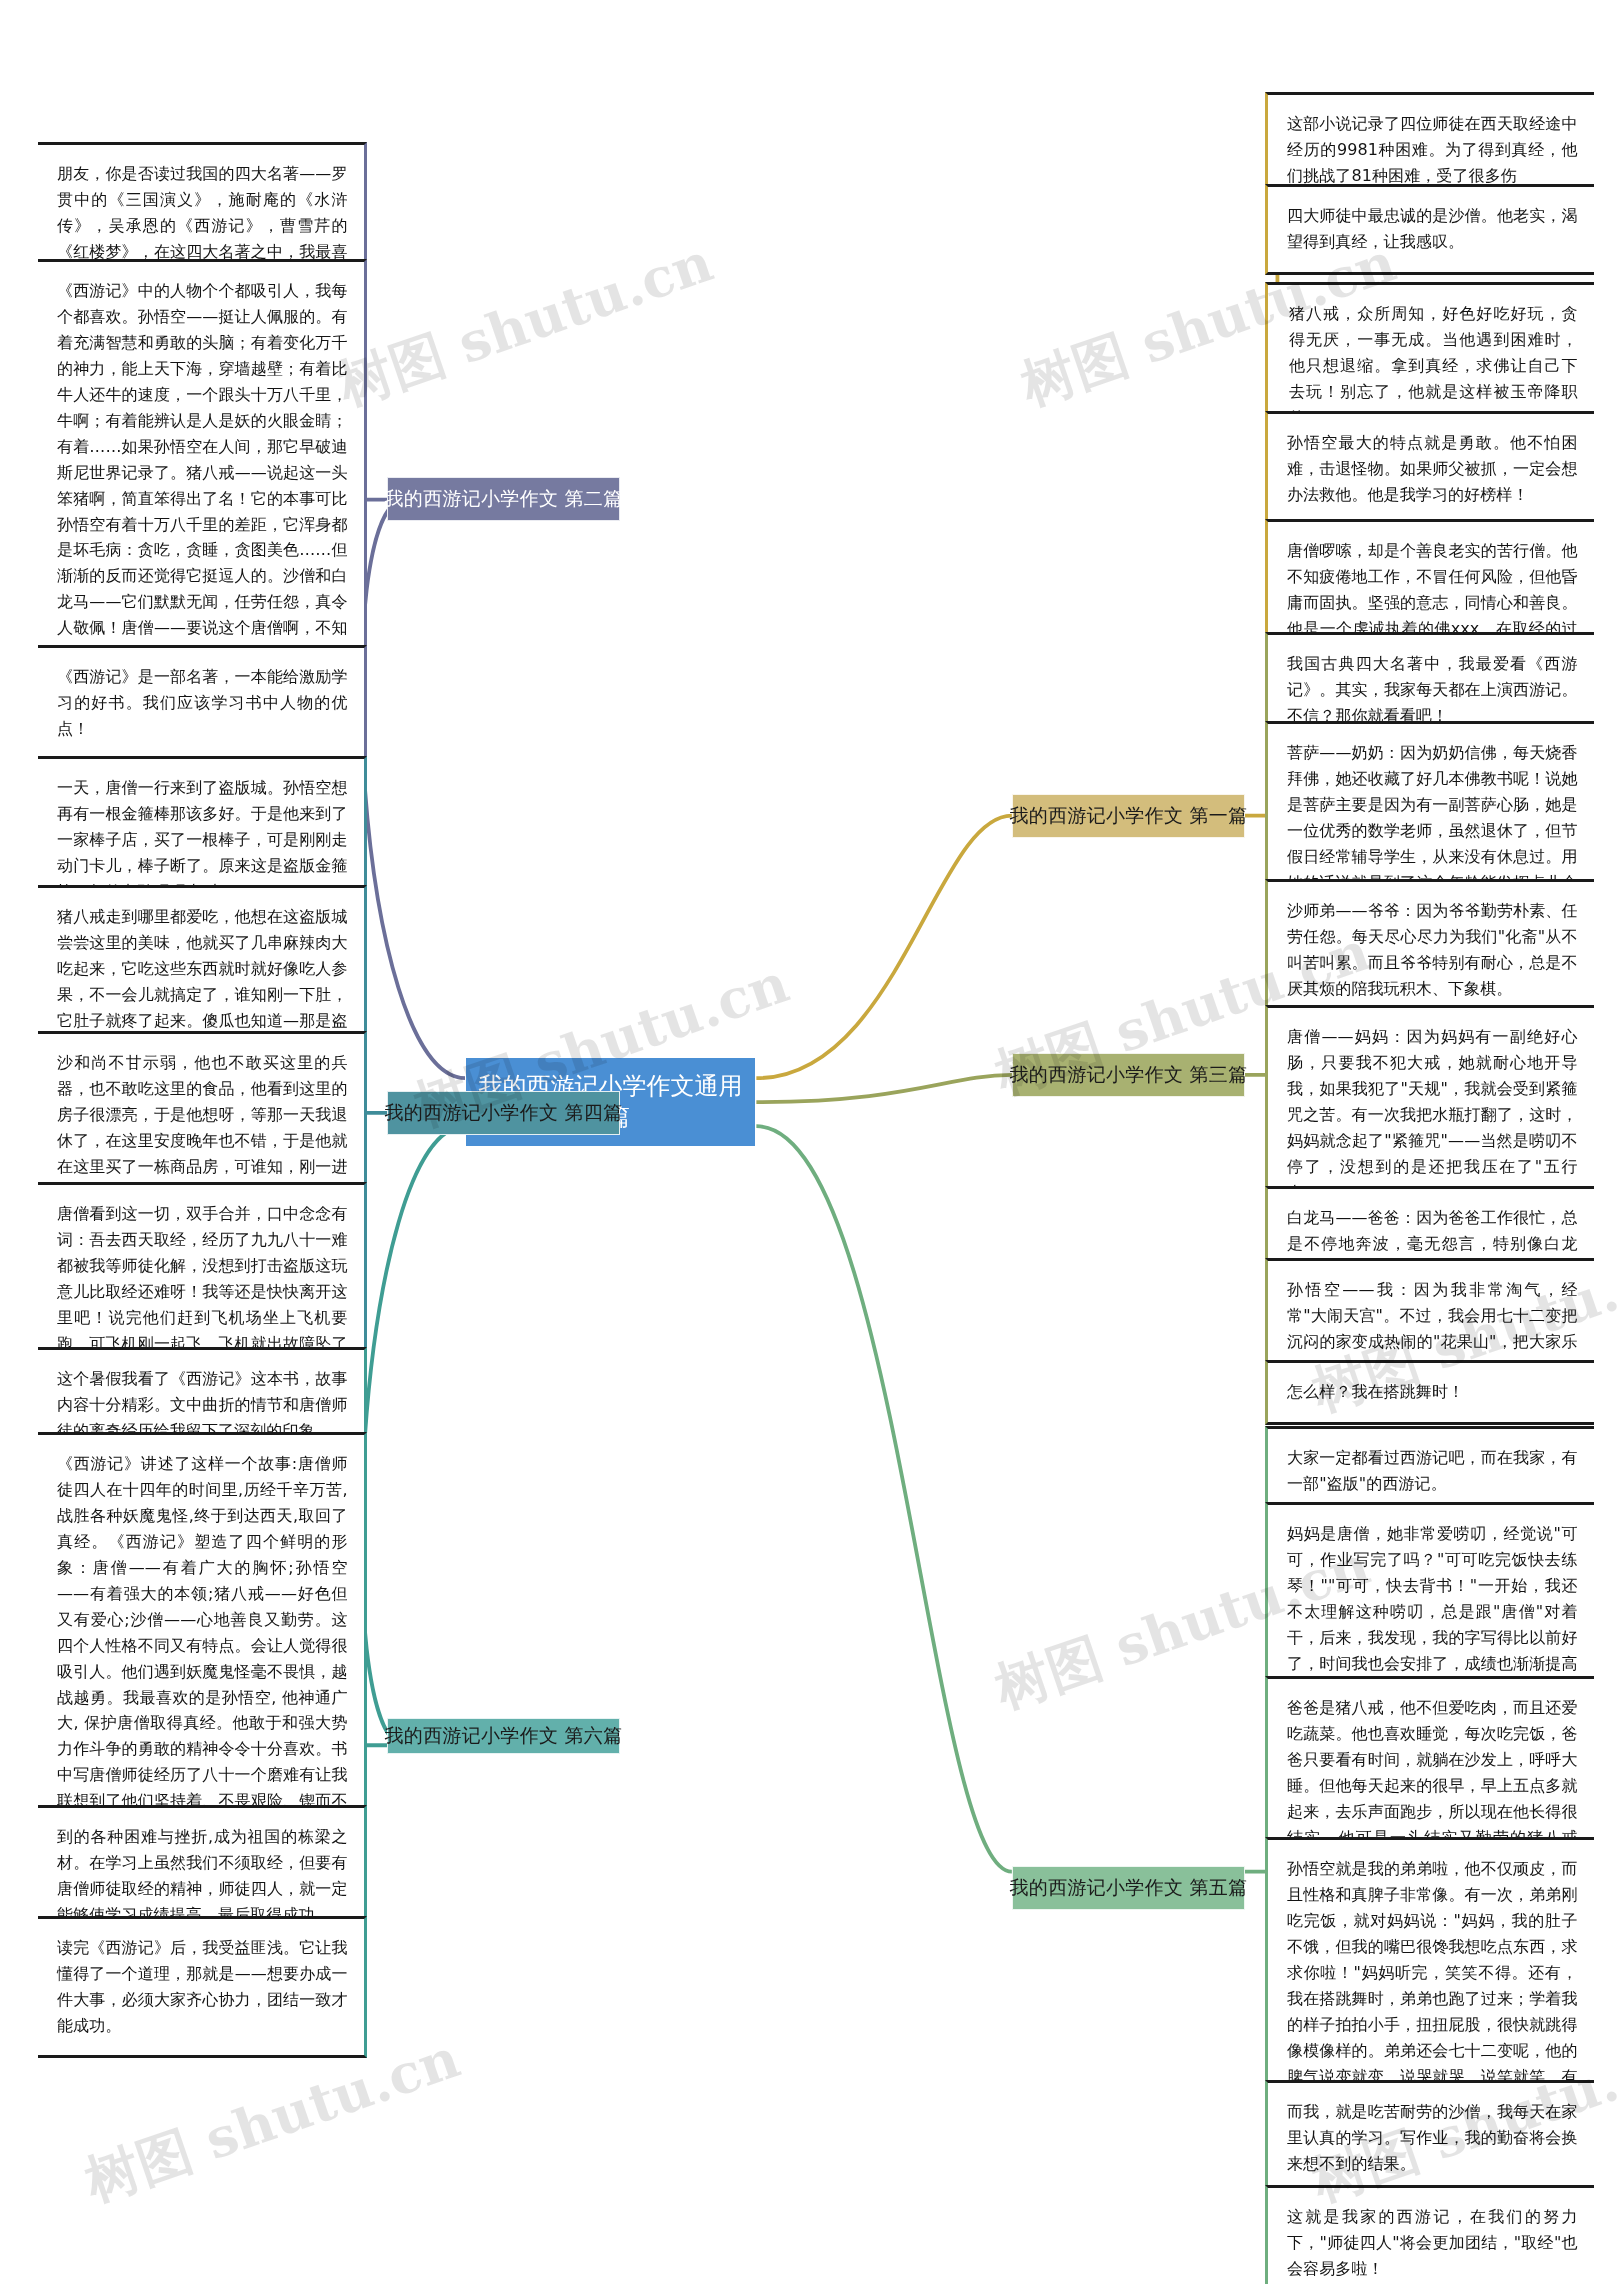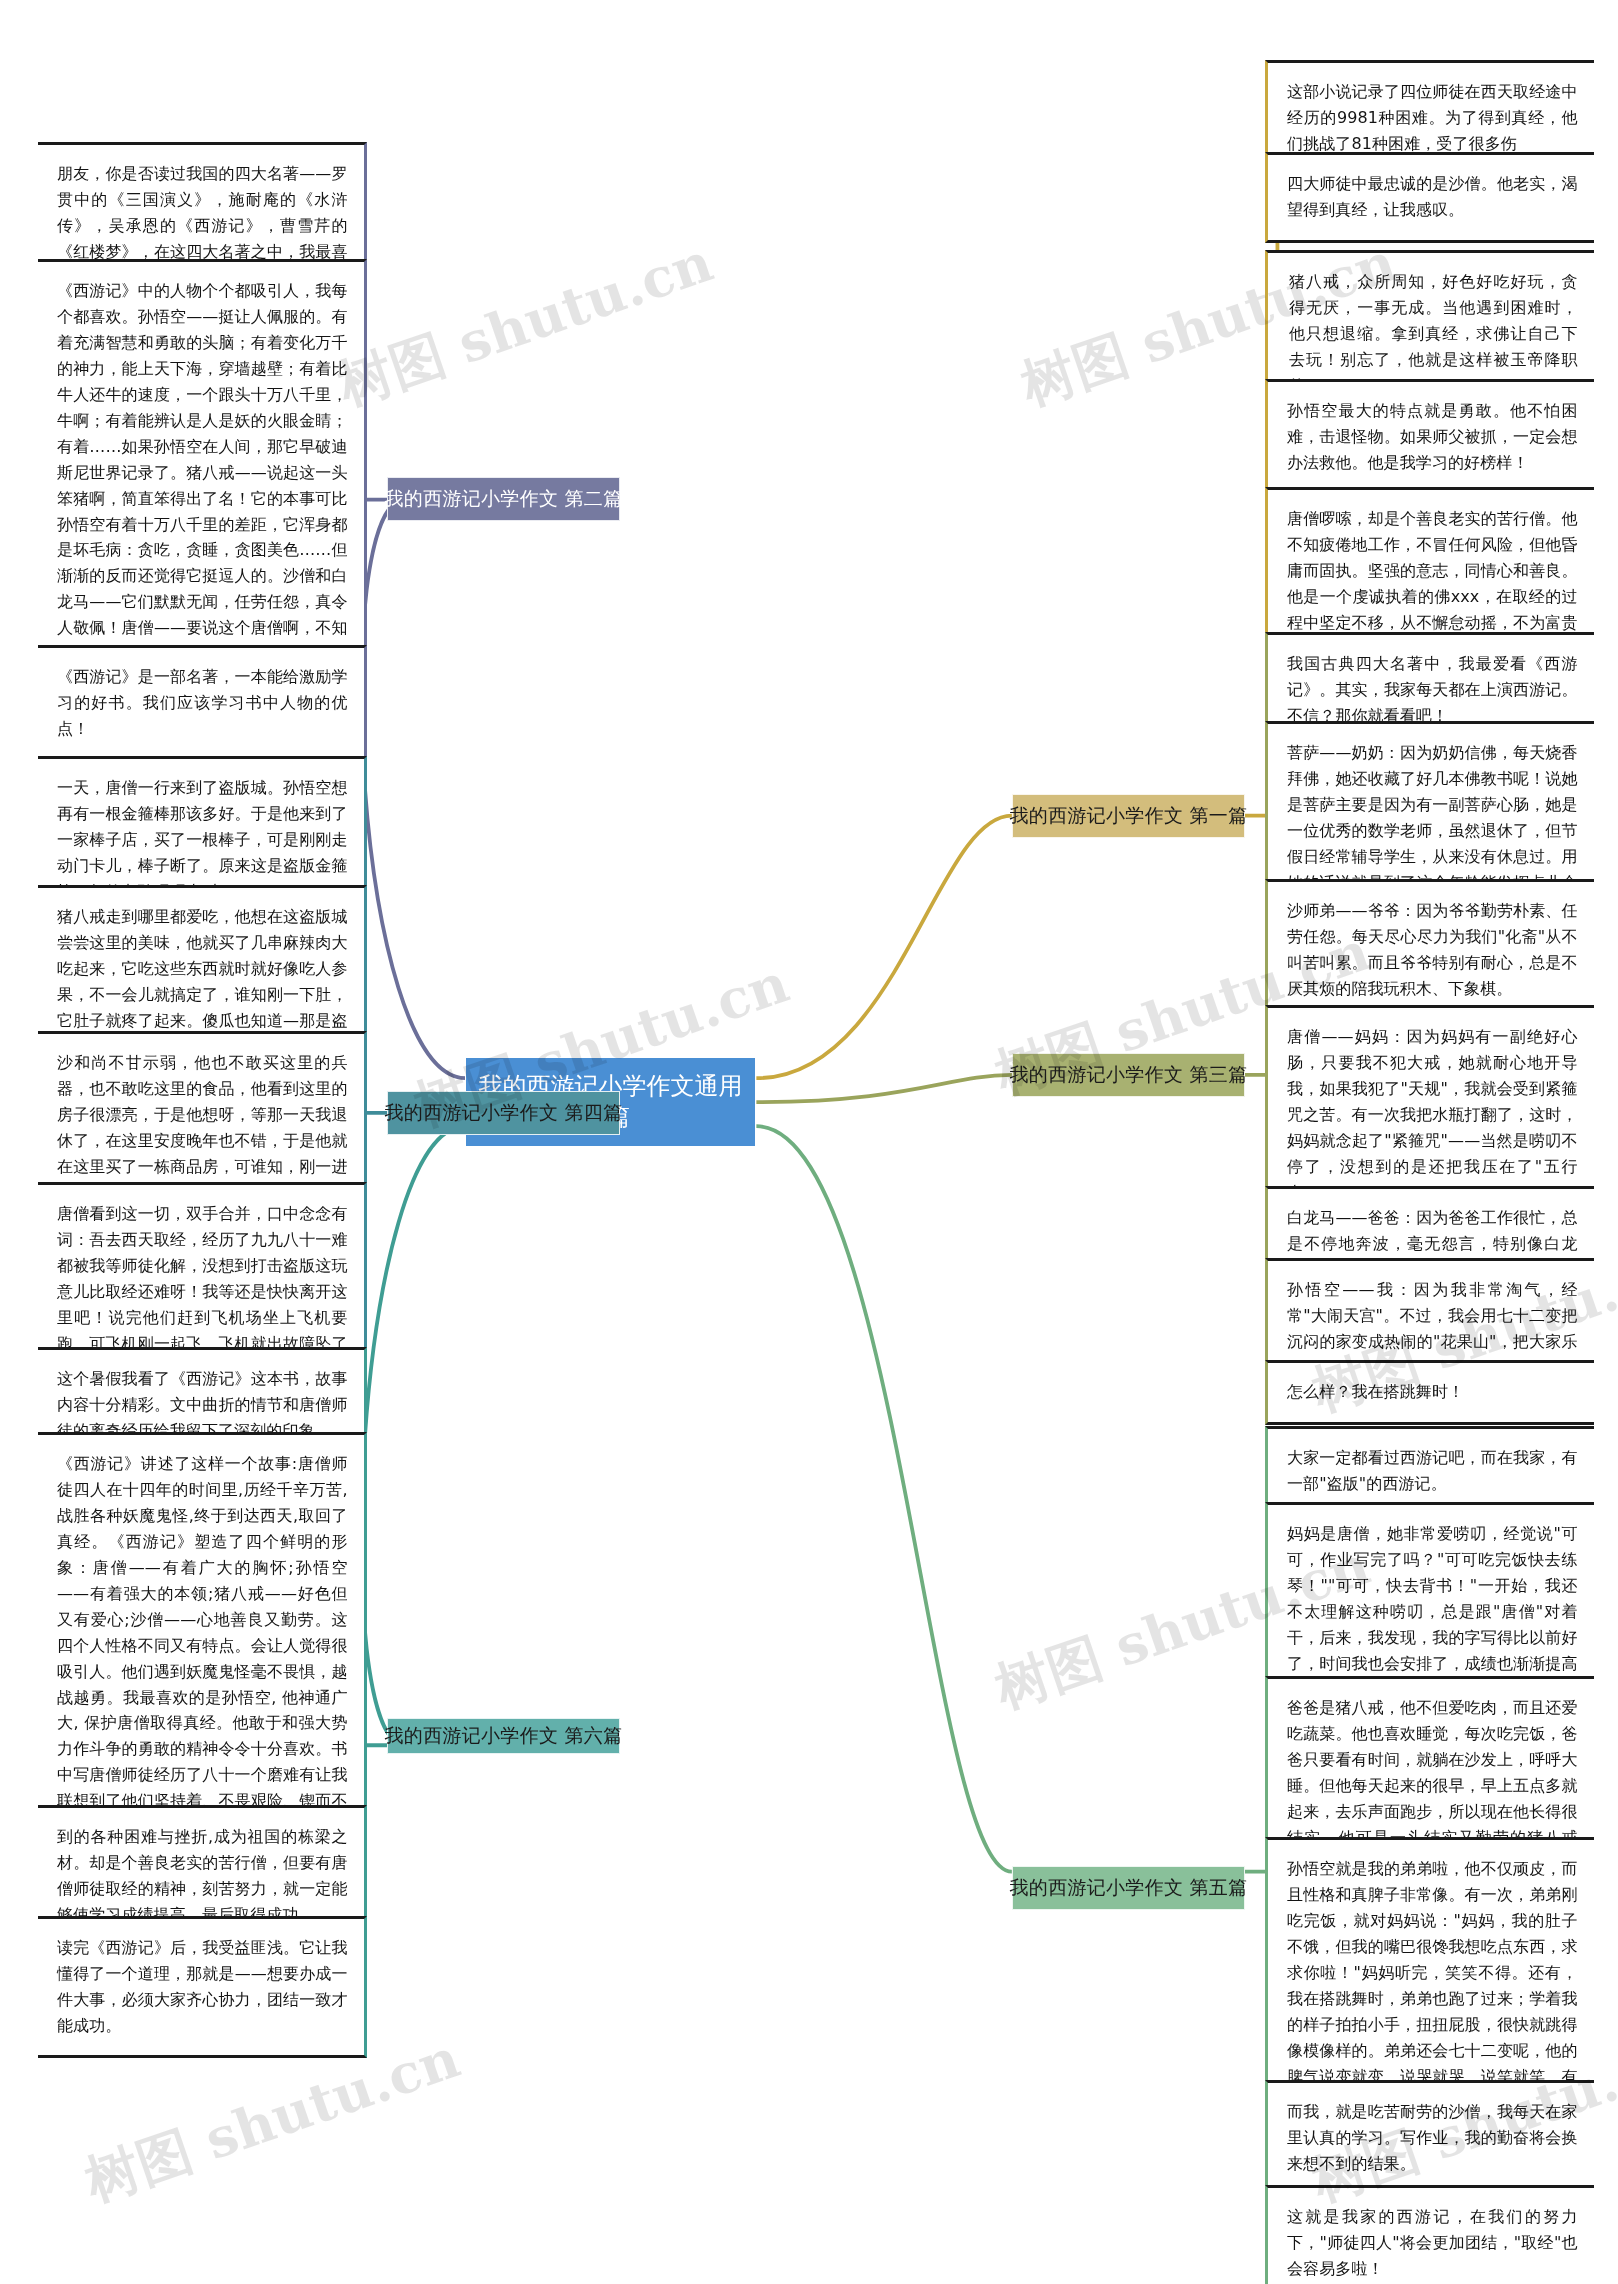--- a/index.html
+++ b/index.html
@@ -22,21 +22,21 @@
     line-height:1.62;
     color:#141414;
     letter-spacing:0.1px;
     text-align:justify;
   }
   .leaf.left{ border-right:3.8px solid; }
   .leaf.right{ border-left:3.8px solid; }
 
   
   .c1{border-color:#1a1a1a;}
-  .c1.right{border-left-color:#c9a83e;}
+  .c1.right{border-left-color:#c9a83e;margin-top:32px;}
   .c2.left{border-right-color:#6b6f99;}
   .c3.right{border-left-color:#9aa45c;}
   .c4.left{border-right-color:#3f8c99;}
   .c5.right{border-left-color:#6fae7f;}
   .c6.left{border-right-color:#3f9d93;}
 
   
   .branch{
     position:absolute;box-sizing:border-box;
     display:flex;align-items:center;justify-content:center;
@@ -210,21 +210,21 @@
     <span>唐僧看到这一切，双手合并，口中念念有词：吾去西天取经，经历了九九八十一难都被我等师徒化解，没想到打击盗版这玩意儿比取经还难呀！我等还是快快离开这里吧！说完他们赶到飞机场坐上飞机要跑，可飞机刚一起飞，飞机就出故障坠了下来，哦，原来他们忘了，这里的飞机也是盗版的！</span>
   </div>
 
   <div class="leaf left c6" style="left:38px;top:1347px;width:329px;">
     <span>这个暑假我看了《西游记》这本书，故事内容十分精彩。文中曲折的情节和唐僧师徒的离奇经历给我留下了深刻的印象。</span>
   </div>
   <div class="leaf left c6" style="left:38px;top:1432px;width:329px;">
     <span>《西游记》讲述了这样一个故事:唐僧师徒四人在十四年的时间里,历经千辛万苦,战胜各种妖魔鬼怪,终于到达西天,取回了真经。《西游记》塑造了四个鲜明的形象：唐僧——有着广大的胸怀;孙悟空——有着强大的本领;猪八戒——好色但又有爱心;沙僧——心地善良又勤劳。这四个人性格不同又有特点。会让人觉得很吸引人。他们遇到妖魔鬼怪毫不畏惧，越战越勇。我最喜欢的是孙悟空, 他神通广大, 保护唐僧取得真经。他敢于和强大势力作斗争的勇敢的精神令令十分喜欢。书中写唐僧师徒经历了八十一个磨难有让我联想到了他们坚持着、不畏艰险、锲而不舍的精神。作为二十一世纪的小学生,我想,除了学习他们有坚定的信念与顽强的毅力,不怕艰苦,不畏惧,齐心协力,团结一心的精神外,更要为了祖国的富强和昌盛,努力学习,炼好一身本领,克服学习、生活中遇</span>
   </div>
   <div class="leaf left c6" style="left:38px;top:1805px;width:329px;">
-    <span>到的各种困难与挫折,成为祖国的栋梁之材。却是个善良老实的苦行僧，但要有唐僧师徒取经的精神，刻苦努力，就一定能够使学习成绩提高，最后取得成功。</span>
+    <span>到的各种困难与挫折,成为祖国的栋梁之材。在学习上虽然我们不须取经，但要有唐僧师徒取经的精神，师徒四人，就一定能够使学习成绩提高，最后取得成功。</span>
   </div>
   <div class="leaf left c6" style="left:38px;top:1916px;width:329px;">
     <span>读完《西游记》后，我受益匪浅。它让我懂得了一个道理，那就是——想要办成一件大事，必须大家齐心协力，团结一致才能成功。</span>
   </div>
 
   <div class="wm" style="left:1012px;top:354px;">树图 shutu.cn</div>
   <div class="wm" style="left:986px;top:1043px;">树图 shutu.cn</div>
   <div class="wm" style="left:986px;top:1657px;">树图 shutu.cn</div>
   <div class="wm" style="left:1303px;top:2150px;">树图 shutu.cn</div>
   <div class="wm" style="left:405px;top:1075px;">树图 shutu.cn</div>

